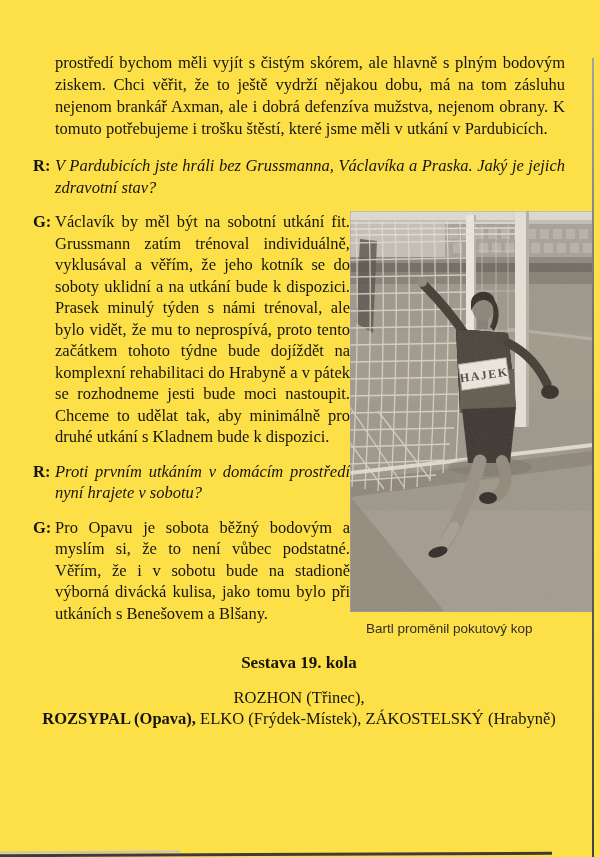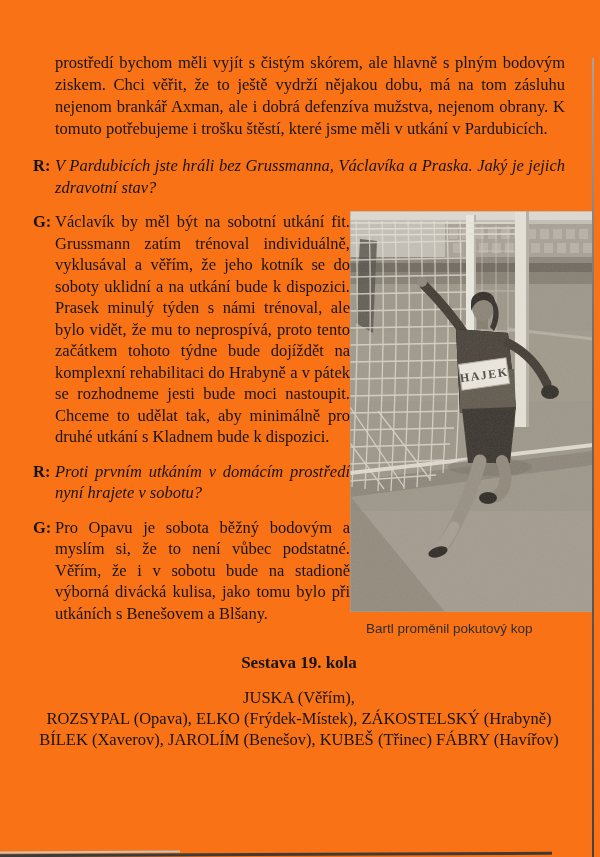--- a/index.html
+++ b/index.html
@@ -1,18 +1,18 @@
 <!DOCTYPE html>
 <html><head>
 <meta charset="utf-8">
 <style>
   html,body{margin:0;padding:0;background:#e8e6e2;}
   .page{
     position:relative;width:600px;height:857px;margin:0 auto;
-    background:#f97316;overflow:hidden;
+    background:#fde047;overflow:hidden;
     font-family:"Liberation Serif", serif;color:#16140f;
   }
   .content{position:absolute;left:33px;top:52px;width:532px;}
   .intro{
     margin:0 0 15px 22px;width:510px;
     font-size:16.5px;line-height:22px;text-align:justify;
   }
   .qa{margin:0 0 13px 22px;font-size:16.5px;line-height:21.5px;text-align:justify;}
   .qa .speaker{
     float:left;width:22px;margin-left:-22px;
@@ -27,21 +27,21 @@
   .photo-frame svg{display:block;}
   .caption{
     margin:9px 0 0 16px;
     font-family:"Liberation Sans", sans-serif;
     font-size:13.5px;color:#2f2d2a;
   }
   .sestava{margin-top:15px;text-align:center;}
   .sestava-title{font-size:17px;font-weight:bold;line-height:22px;text-align:center;}
   .sestava-subtitle{font-size:16.5px;line-height:22px;}
   .lineup{margin-top:13px;text-align:center;font-size:16.5px;line-height:21px;}
-  .lineup .b{font-weight:normal;text-align:right;}
+  .lineup .b{font-weight:bold;text-align:right;}
   
   .edge-right{
     position:absolute;top:58px;bottom:0;left:592px;width:2px;
     background:linear-gradient(to bottom,#a5a3a0 0%,#6b6966 40%,#45433f 100%);
   }
   .edge-bottom{
     position:absolute;left:-4px;bottom:1px;width:556px;height:3px;
     background:#3d3b38;transform:rotate(-0.25deg);
   }
   .edge-bottom-smear{
@@ -215,23 +215,22 @@
             <rect x="0" y="0" width="243" height="401" fill="none" stroke="#a9a49a" stroke-width="1"></rect>
           </svg>
         </div>
         <div class="caption">Bartl proměnil pokutový kop</div>
       </div>
     </div>
 
     <div class="sestava">
       <div class="sestava-title">Sestava 19. kola</div>
       <div class="lineup">
-        <div class="lineup-line">JUSKA (Věřím),</div>
+        <div class="lineup-line">ROZHON (Třinec),</div>
         <div class="lineup-line"><span class="b">ROZSYPAL (Opava),</span><span> ELKO (Frýdek-Místek), ZÁKOSTELSKÝ (Hrabyně)</span></div>
-        <div class="lineup-line">BÍLEK (Xaverov), JAROLÍM (Benešov), KUBEŠ (Třinec) FÁBRY (Havířov)</div>
       </div>
     </div>
 
   </div>
 
   <div class="edge-right"></div>
   <div class="edge-bottom-smear"></div>
   <div class="edge-bottom"></div>
 </div>
 

